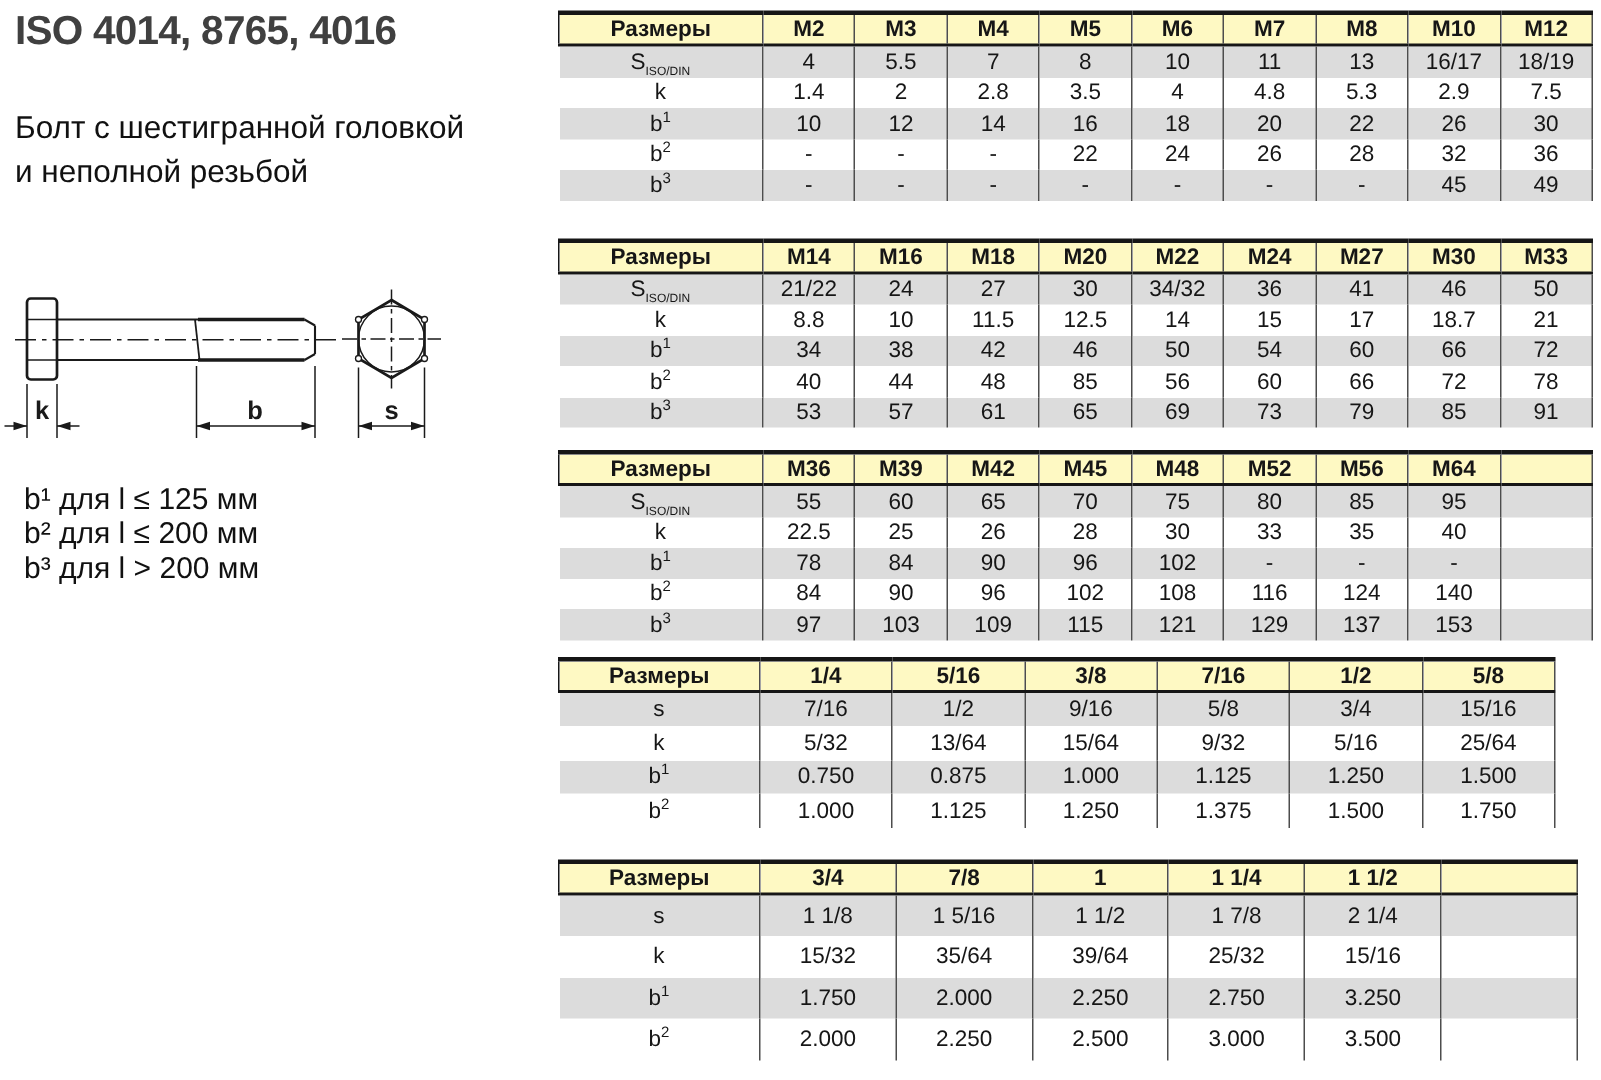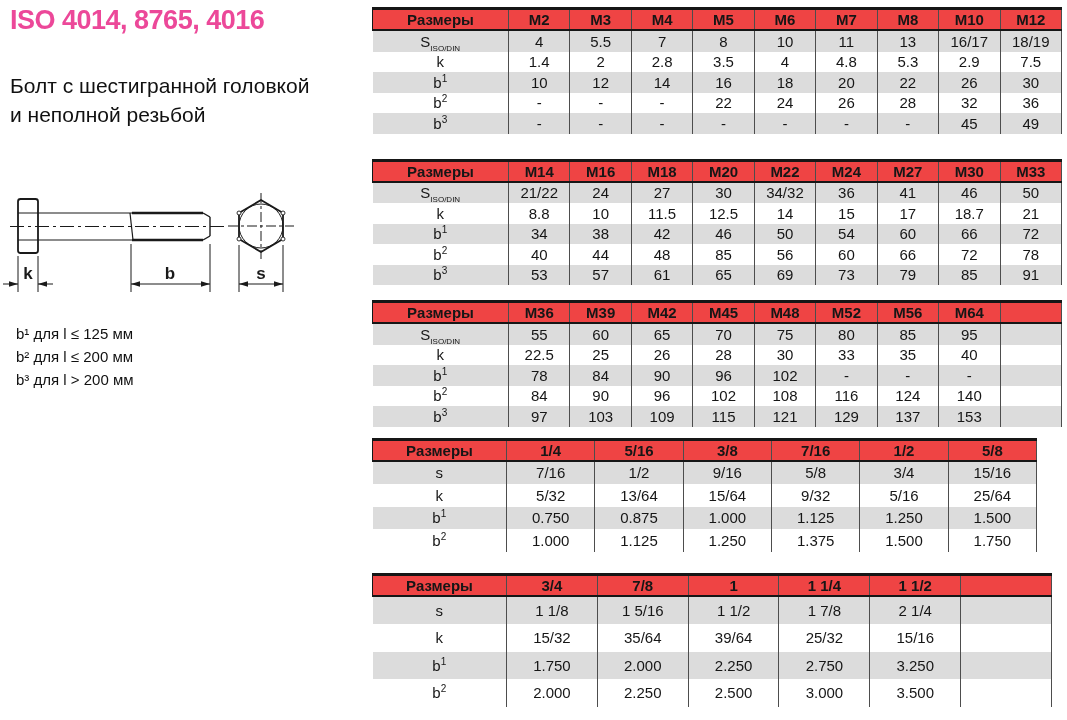--- a/index.html
+++ b/index.html
@@ -3,36 +3,36 @@
 <meta charset="utf-8">
 <style>
   html,body{margin:0;padding:0;}
   body{
     width:1067px;height:720px;position:relative;overflow:hidden;
     background:#ffffff;color:#161616;
     font-family:"Liberation Sans","DejaVu Sans",sans-serif;
   }
   
   .left-col{position:absolute;left:10px;top:4px;width:360px;}
-  .title-line{font-size:27px;font-weight:700;line-height:1.22;letter-spacing:-0.5px;color:#ec4899;}
+  .title-line{font-size:27px;font-weight:700;line-height:1.22;letter-spacing:-0.5px;color:#404040;}
   .subtitle{margin-top:35px;font-size:21px;line-height:1.38;color:#111;}
   .drawing-svg{position:absolute;left:0;top:185px;}
-  .footnotes{position:absolute;left:16px;top:322px;font-size:15px;line-height:23px;color:#111;}
+  .footnotes{position:absolute;left:16px;top:322px;font-size:20px;line-height:23px;color:#111;}
   
   .tables-col{position:absolute;left:372px;top:0;width:695px;}
   table.tbl{border-collapse:collapse;table-layout:fixed;font-size:15px;color:#161616;}
   .tbl th,.tbl td{
     border-left:1px solid #4d4d4d;border-right:1px solid #4d4d4d;
     text-align:center;vertical-align:middle;padding:0;
     white-space:nowrap;overflow:hidden;
   }
   .tbl tbody td:first-child, .tbl tbody td:last-child{border-left:none;}
   .tbl tbody td:first-child{border-right-width:1px;}
   .tbl thead th{
-    background:#ef4444;font-weight:700;height:19px;
+    background:#fef9c3;font-weight:700;height:19px;
     border-top:3px solid #161616;border-bottom:2px solid #161616;
   }
   .tbl thead th:first-child{border-left:1px solid #161616;}
   .tbl .corner{width:135px;}
   .gb .corner,.gc .corner{width:133px;}
   .tbl tbody tr.stripe td{background:#dcdcdc;}
   .ga tbody td{height:20.5px;}
   .gb tbody td{height:22.5px;}
   .gc tbody td{height:27.5px;}
   .tbl sub{font-size:8px;line-height:0;}

